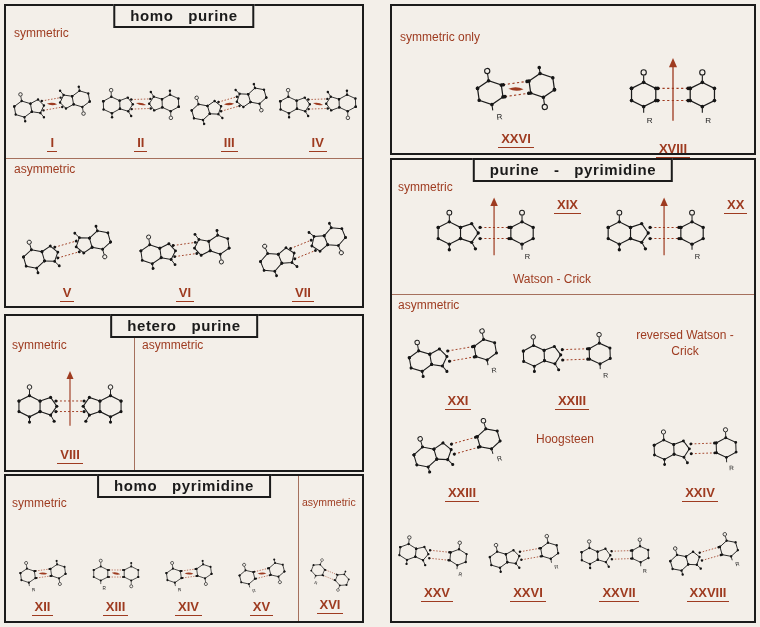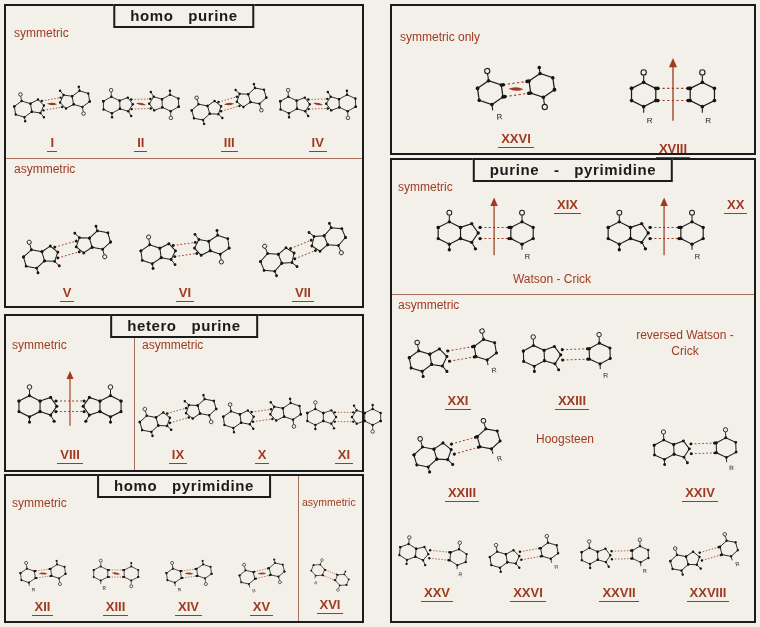--- a/index.html
+++ b/index.html
@@ -188,40 +188,20 @@
   <div class="ptitle">hetero purine</div>
   <div class="vdiv" style="left:128px;top:0;bottom:0"></div>
   <div class="slabel" style="left:6px;top:22px">symmetric</div>
   <div class="cell abs" style="left:6px;top:28px;width:116px;height:120px">
     <svg class="st" width="106" height="81" viewBox="0 0 120 92">
           <use href="#g-pp-arrow"></use>
         </svg>
     <span class="num">VIII</span>
   </div>
   <div class="slabel" style="left:136px;top:22px">asymmetric</div>
-  <div class="row" style="left:130px;top:36px;width:226px;height:112px">
-    <div class="cell" style="flex:1">
-      <svg class="st" width="84" height="59" viewBox="0 0 120 84">
-            <use href="#g-pp"></use>
-          </svg>
-      <span class="num">IX</span>
-    </div>
-    <div class="cell" style="flex:1">
-      <svg class="st tb" width="84" height="59" viewBox="0 0 120 84">
-            <use href="#g-pp"></use>
-          </svg>
-      <span class="num">X</span>
-    </div>
-    <div class="cell" style="flex:1">
-      <svg class="st td" width="80" height="56" viewBox="0 0 120 84">
-            <use href="#g-pp"></use>
-          </svg>
-      <span class="num">XI</span>
-    </div>
-  </div>
 </section>
 
 <section class="panel" style="left:4px;top:474px;width:360px;height:149px">
   <div class="ptitle">homo pyrimidine</div>
   <div class="vdiv" style="left:292px;top:0;bottom:0"></div>
   <div class="slabel" style="left:6px;top:20px">symmetric</div>
   <div class="row" style="left:0;top:32px;width:292px;height:108px">
     <div class="cell" style="flex:1">
       <svg class="st" width="68" height="47" viewBox="0 0 116 80">
             <use href="#g-yy-lens"></use>

